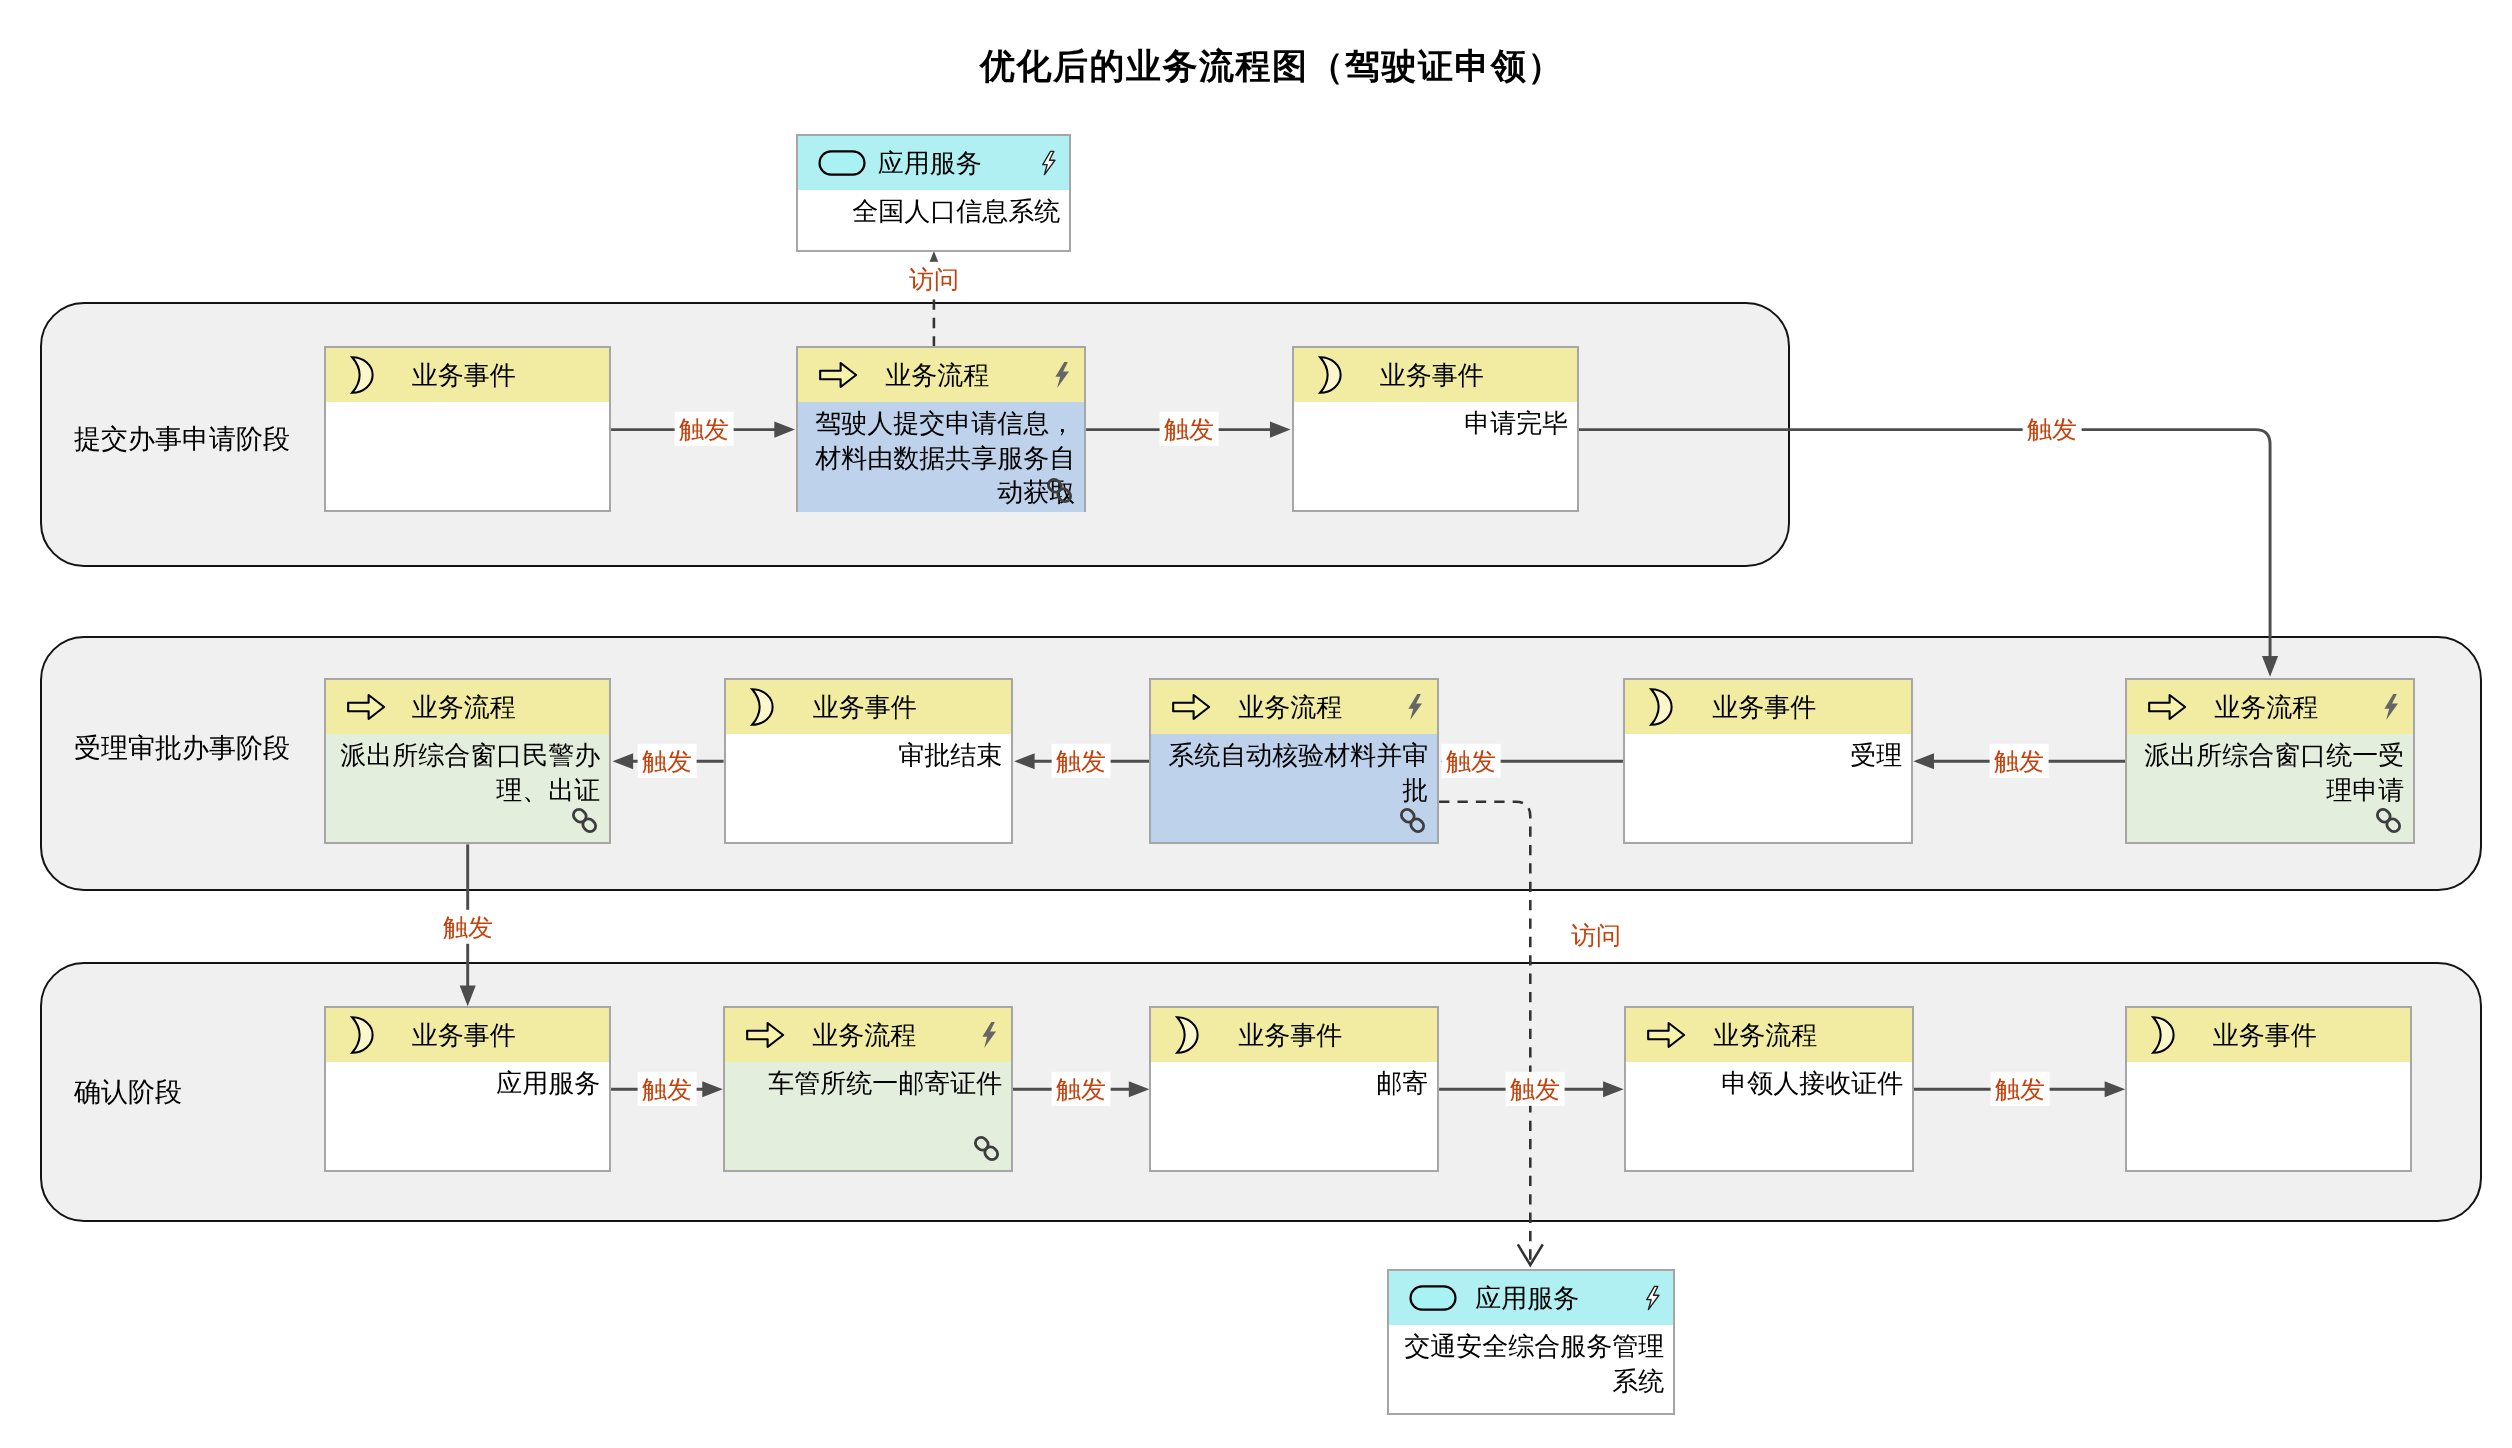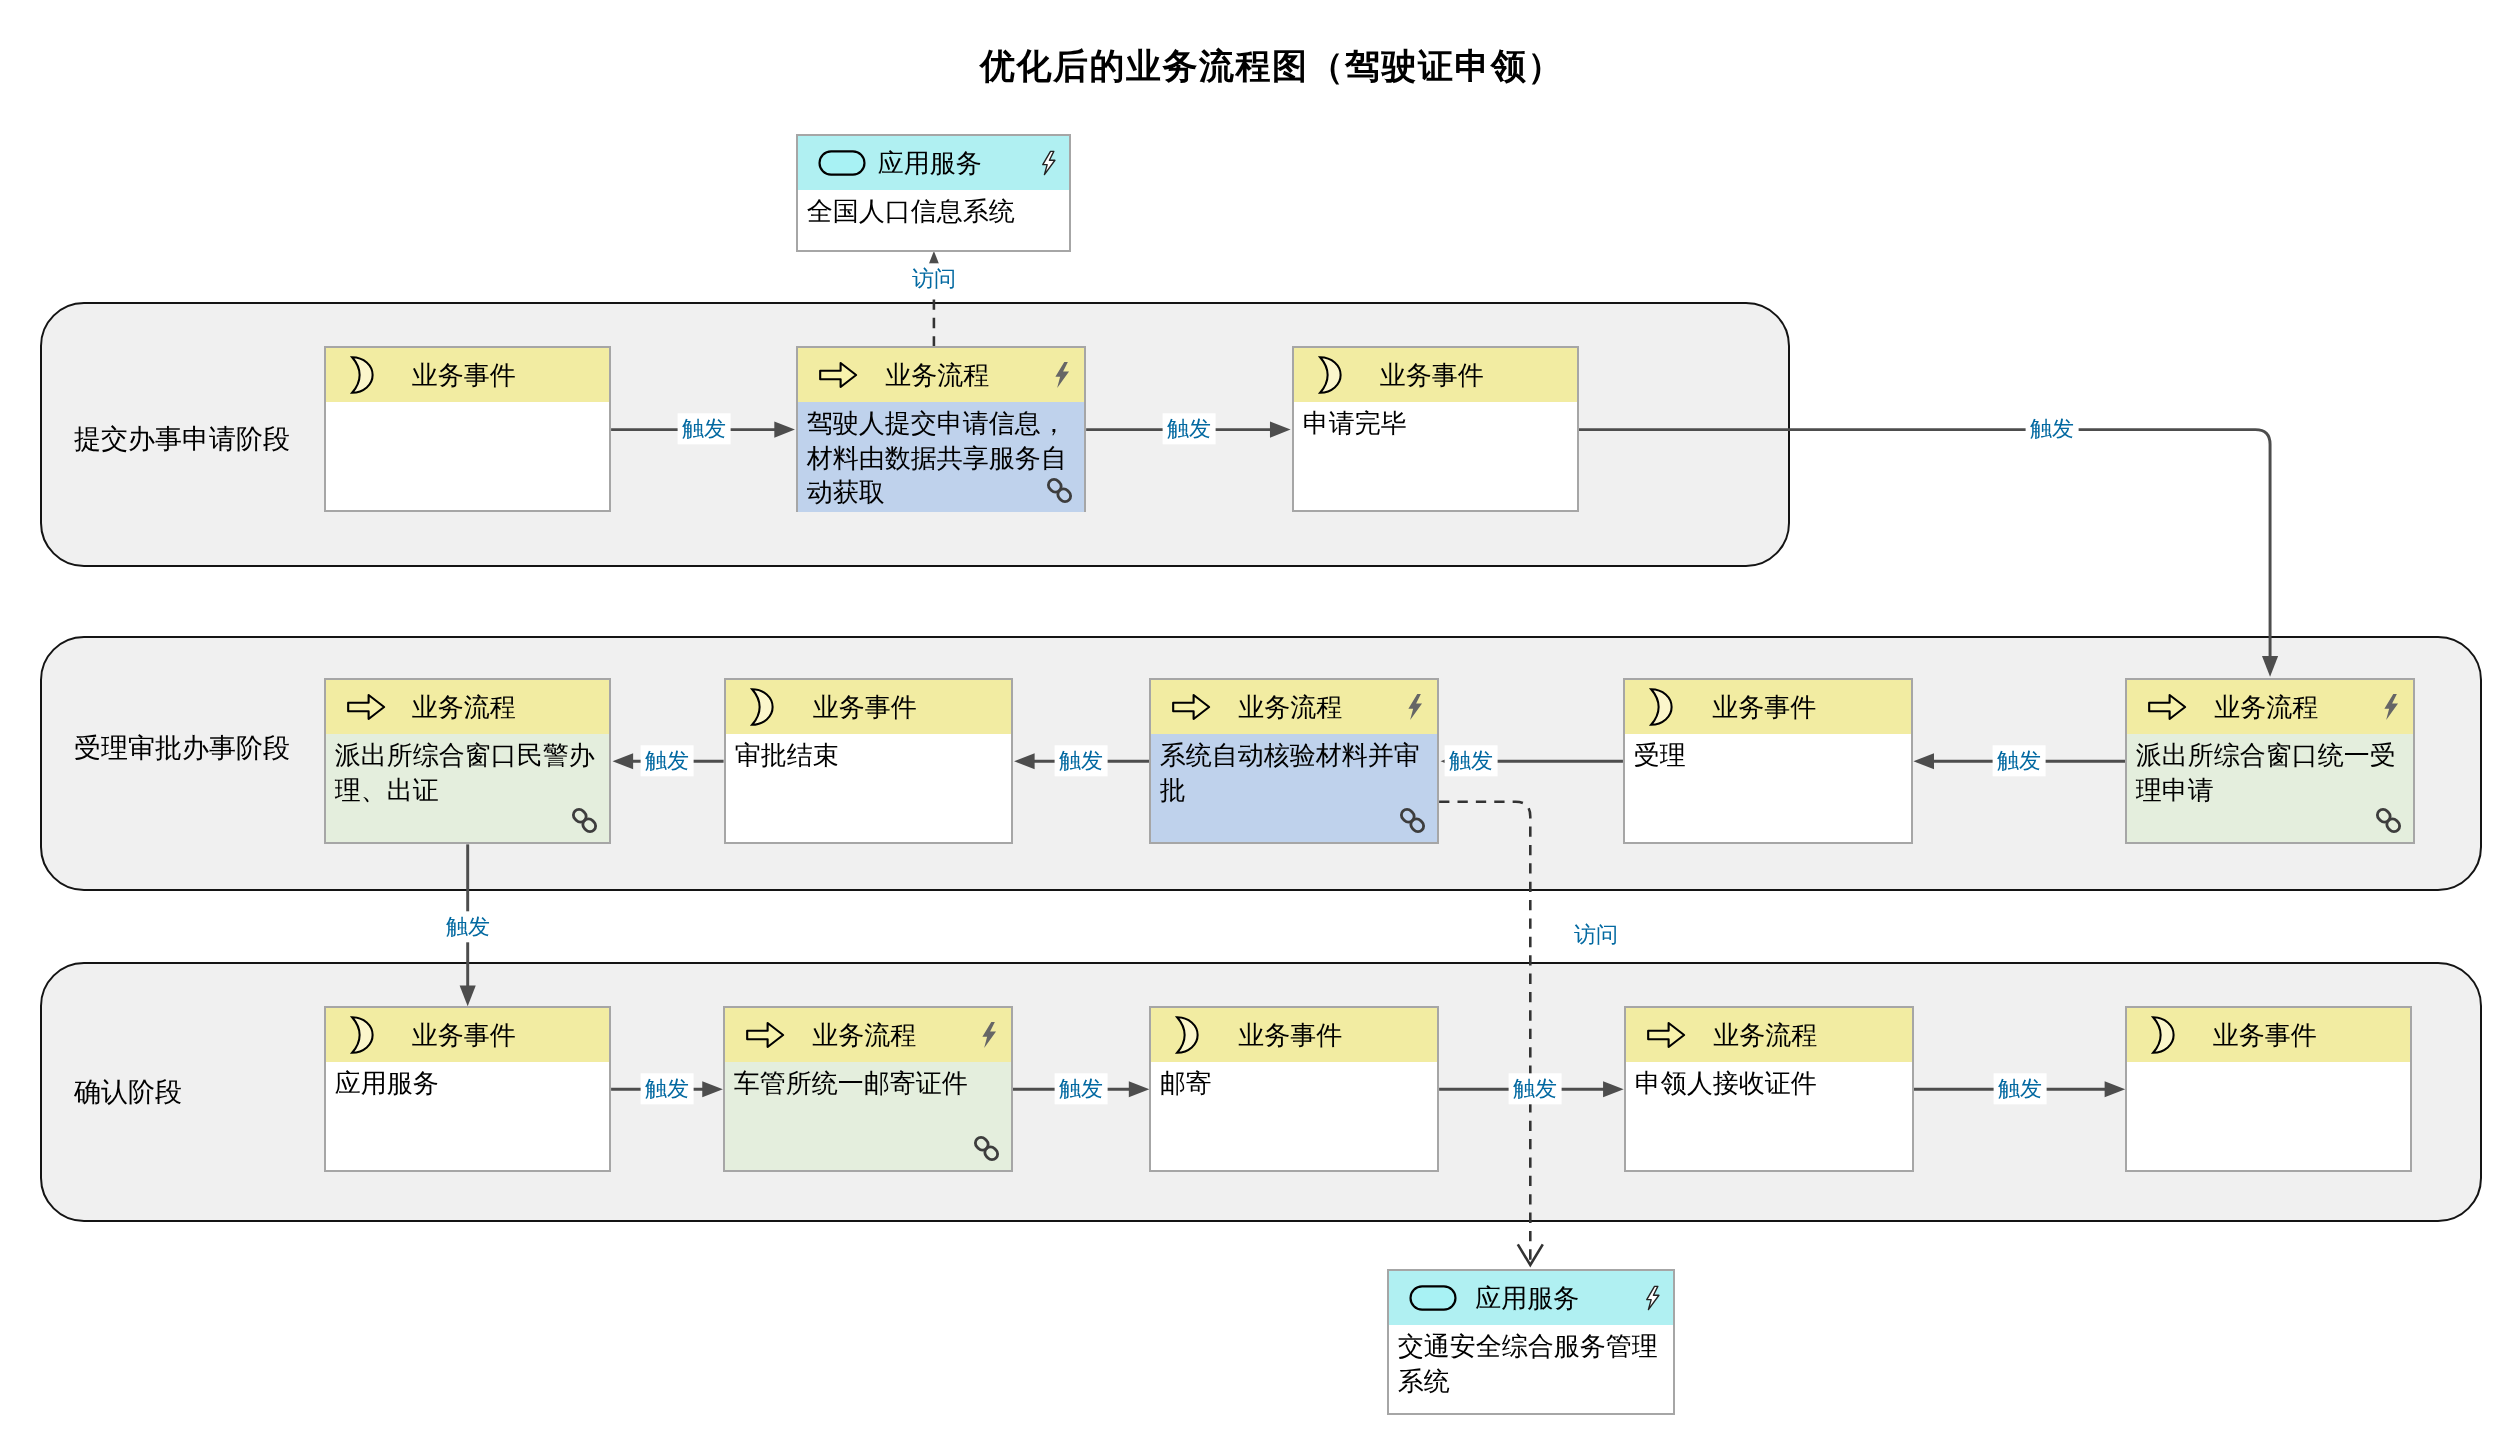--- a/index.html
+++ b/index.html
@@ -9,28 +9,28 @@
          font-size:35px;font-weight:bold;letter-spacing:1.5px;}
   .lane{position:absolute;background:#F0F0F0;border:2.9px solid #141414;border-radius:44px;box-sizing:border-box;}
   .lane-label{position:absolute;font-size:27px;color:#000;white-space:nowrap;}
   .node{position:absolute;border:2.2px solid #A6A6A6;box-sizing:border-box;display:flex;flex-direction:column;background:#fff;z-index:3;}
   .hdr{height:54px;flex:0 0 54px;display:flex;align-items:center;position:relative;font-size:26px;}
   .hdr-yellow{background:#F2ECA2;}
   .hdr-cyan{background:#B0F0F2;}
   .hdr-label{flex:1;text-align:center;padding-right:7.4px;font-family:Liberation Serif, serif;}
   .type-icon{position:absolute;left:19px;top:50%;transform:translateY(-50%);display:flex;}
   .bolt{position:absolute;right:11.8px;top:50%;transform:translateY(-50%);display:flex;}
-  .body{flex:1;position:relative;font-size:26px;line-height:1.32;text-align:left;
+  .body{flex:1;position:relative;font-size:26px;line-height:1.32;text-align:right;
         padding:4.4px 8.8px 2.9px 8.8px;box-sizing:border-box;}
   .body-white{background:#FFFFFF;}
   .body-blue{background:#BFD2EC;}
   .body-green{background:#E4EEDD;}
   .chain{position:absolute;right:8.8px;bottom:5.9px;display:flex;}
   .edge-label{position:absolute;transform:translate(-50%,-50%);background:#FFFFFF;
-              padding:0.7px 4.4px;font-size:22px;color:#0369a1;z-index:6;white-space:nowrap;}
+              padding:0.7px 4.4px;font-size:25px;color:#c2410c;z-index:6;white-space:nowrap;}
   #edges{position:absolute;left:0;top:0;z-index:2;pointer-events:none;}
 </style>
 </head>
 <body>
 
 <div id="canvas">
 
   <div class="title">优化后的业务流程图（驾驶证申领）</div>
 
   <div class="lane" style="left:40px;top:302px;width:1750px;height:265px"></div>

